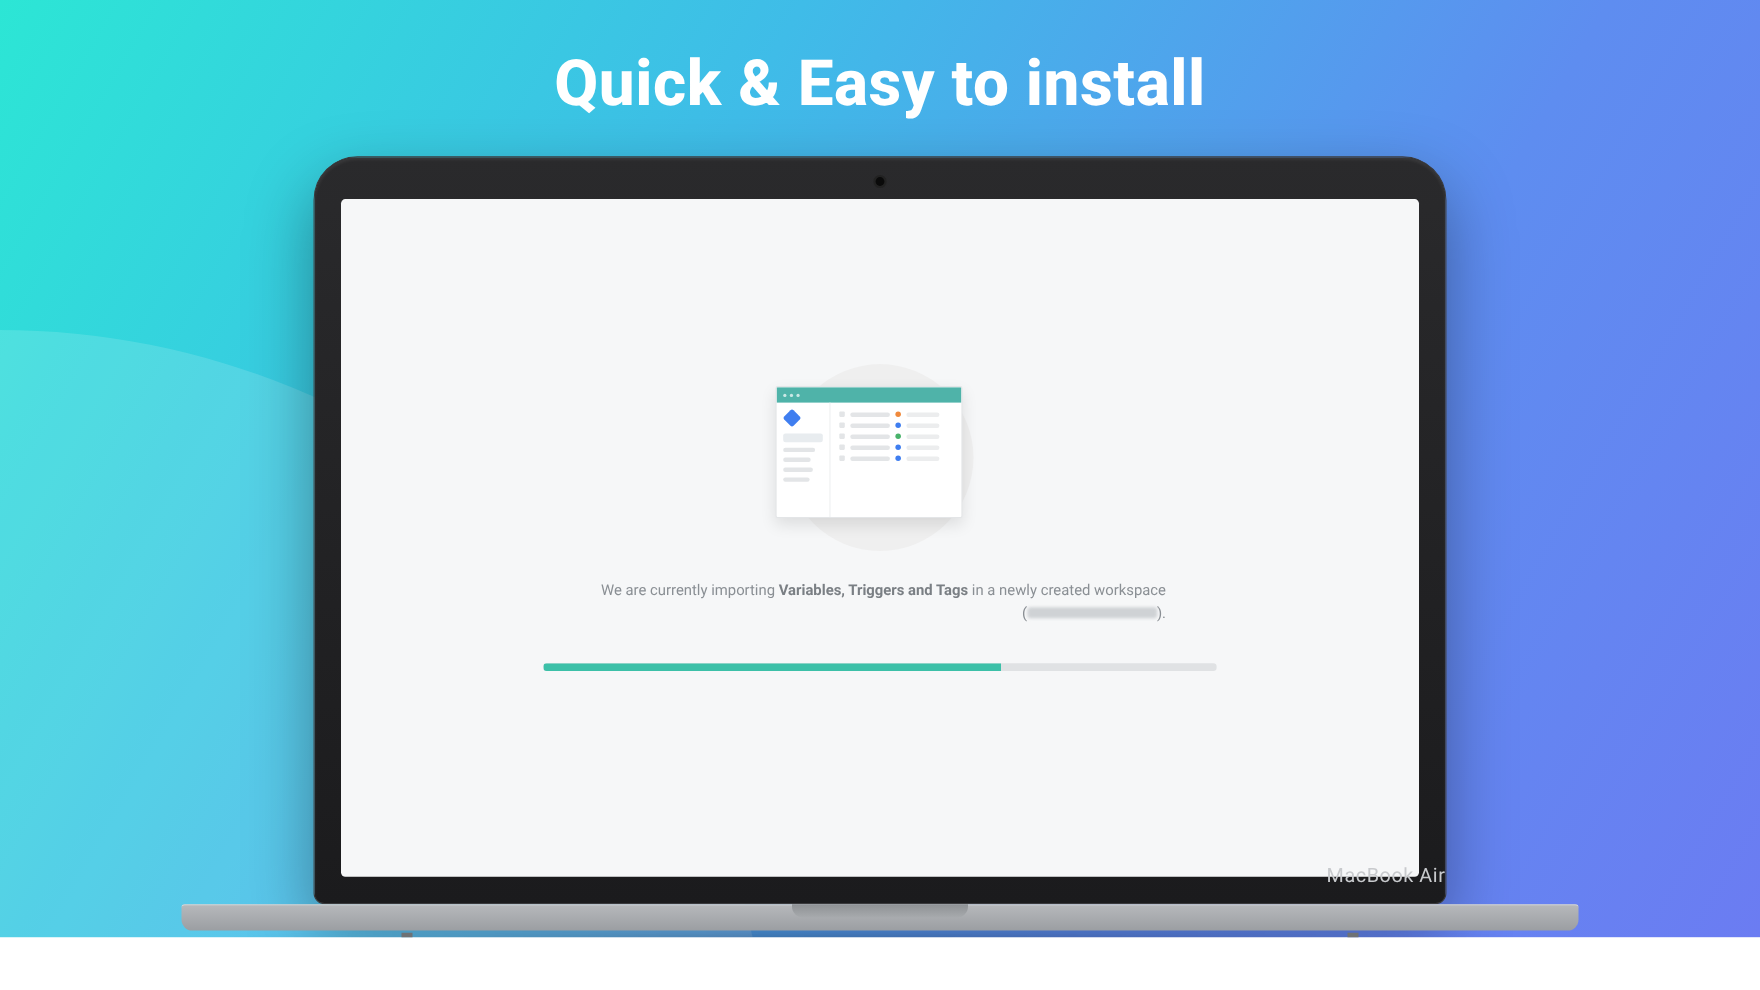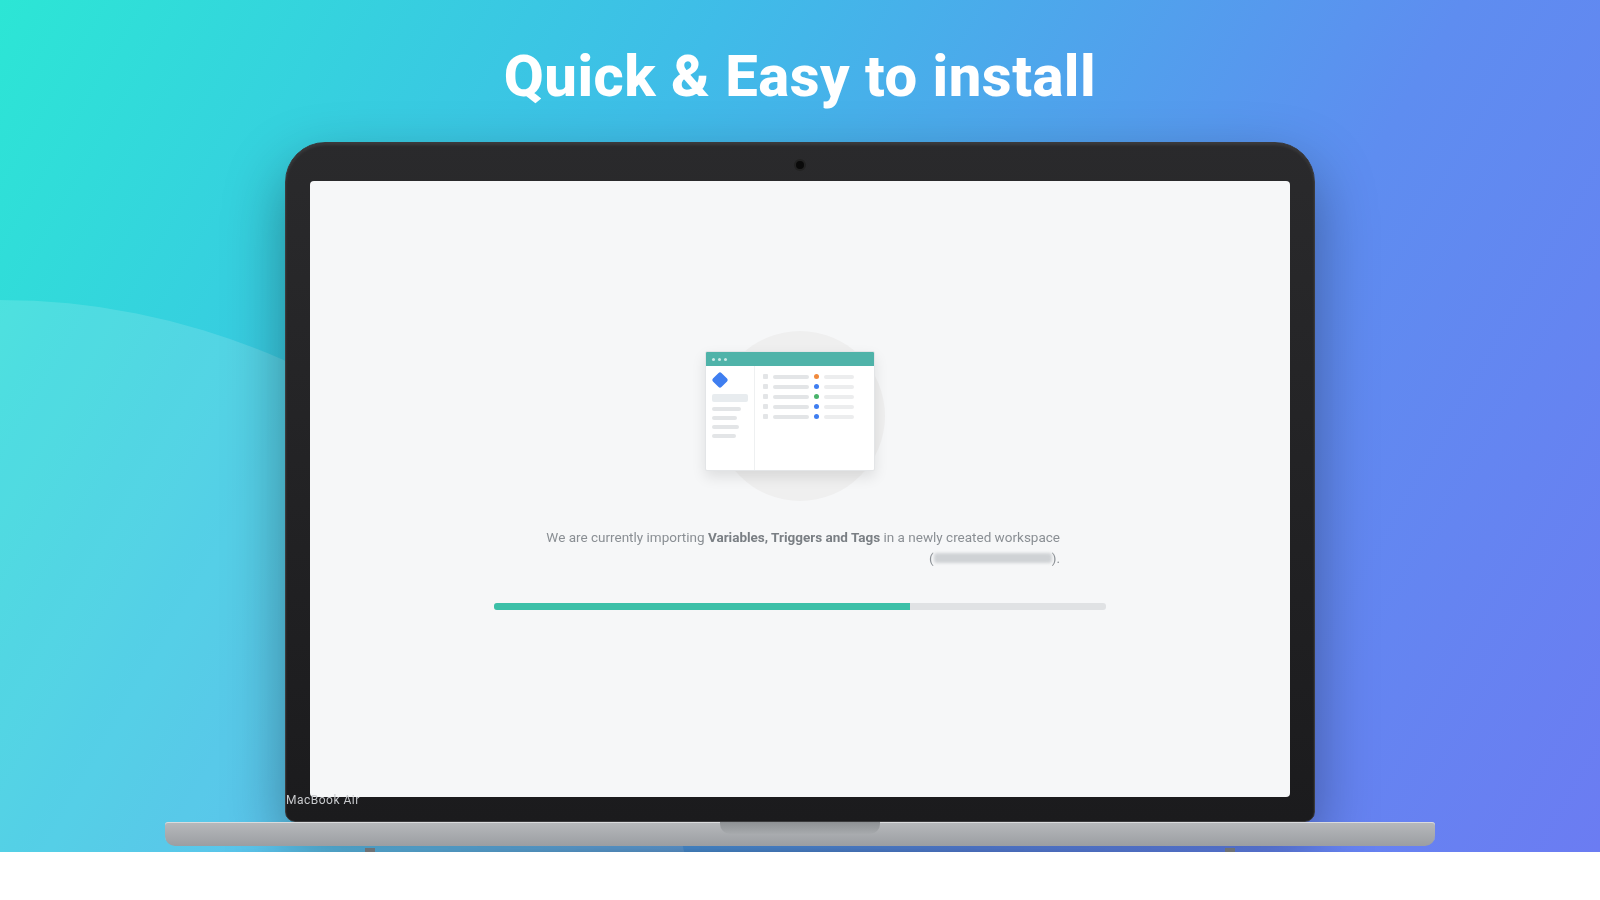--- a/index.html
+++ b/index.html
@@ -99,23 +99,23 @@
     background: #6f7275;
     border-radius: 0 0 4px 4px;
     bottom: 4px;
   }
   .foot.left { left: 200px; }
   .foot.right { right: 200px; }
   .macbook-label {
     position: absolute;
     bottom: 14px;
     left: 0; right: 0;
-    text-align: left;
+    text-align: right;
     color: #c8cacd;
-    font-size: 12px;
+    font-size: 18px;
     letter-spacing: 0.5px;
     z-index: 5;
   }
 
   
   .screen-inner {
     position: absolute;
     inset: 0;
     display: flex;
     flex-direction: column;

